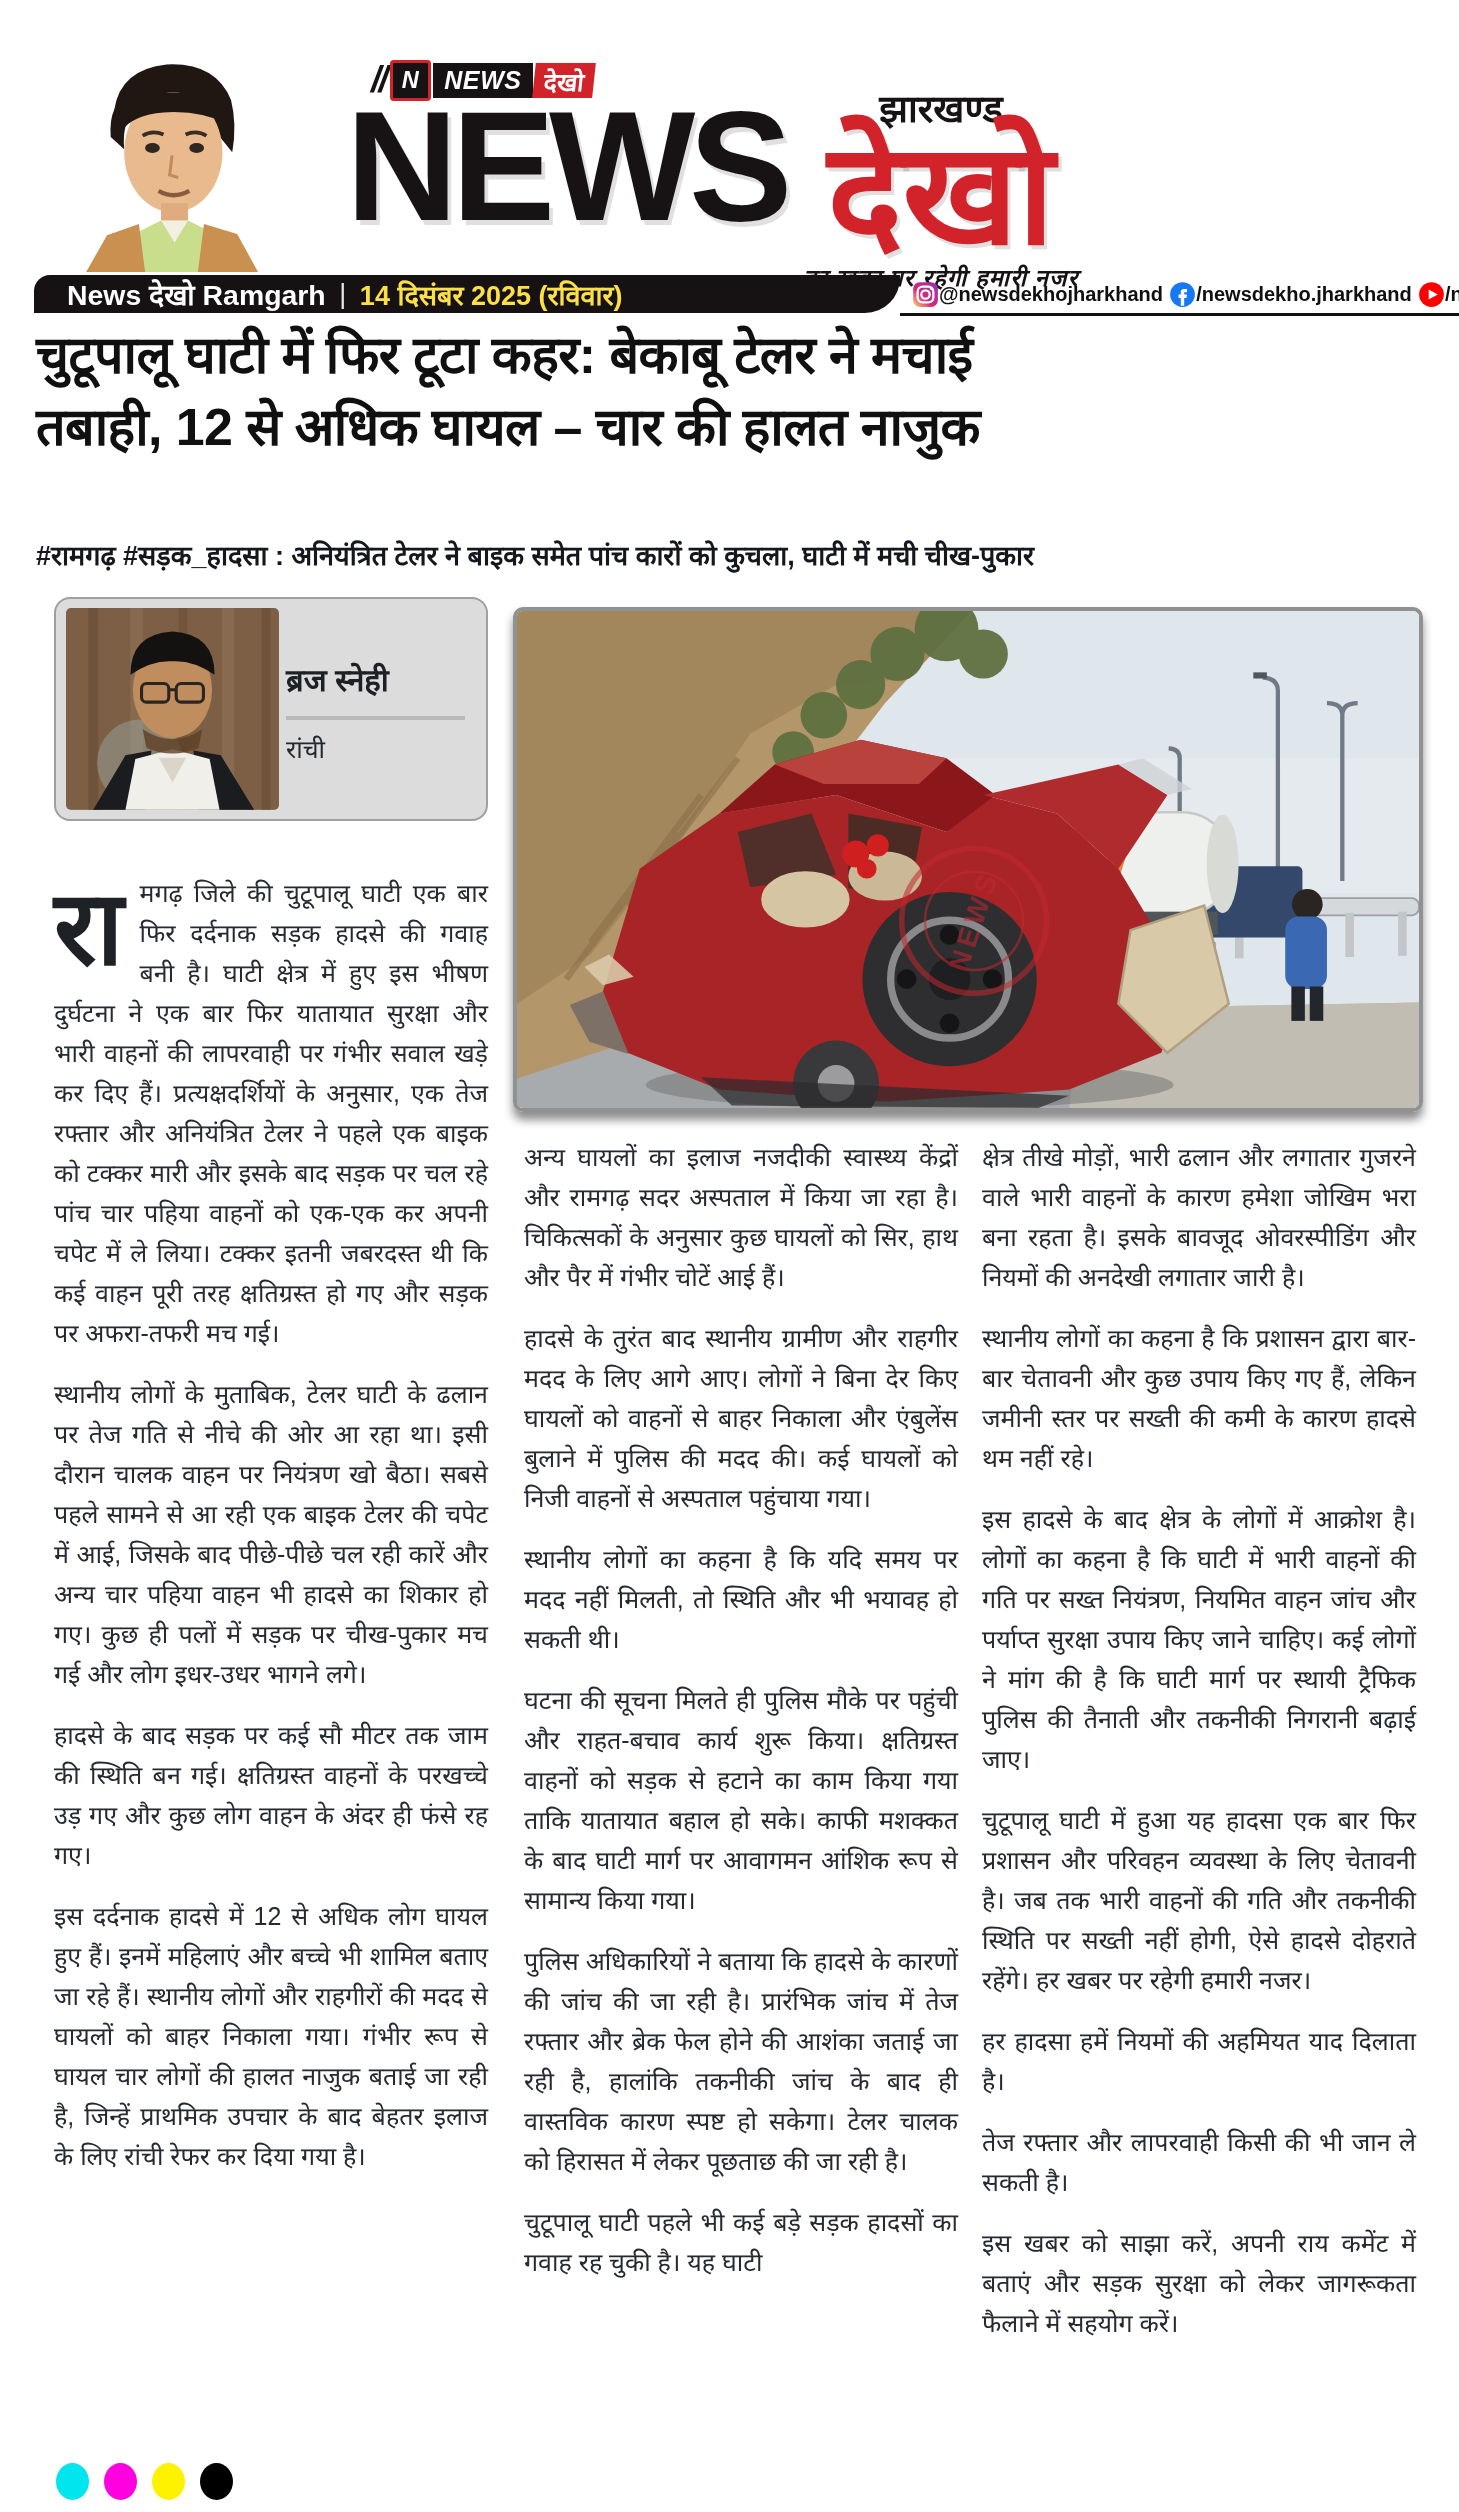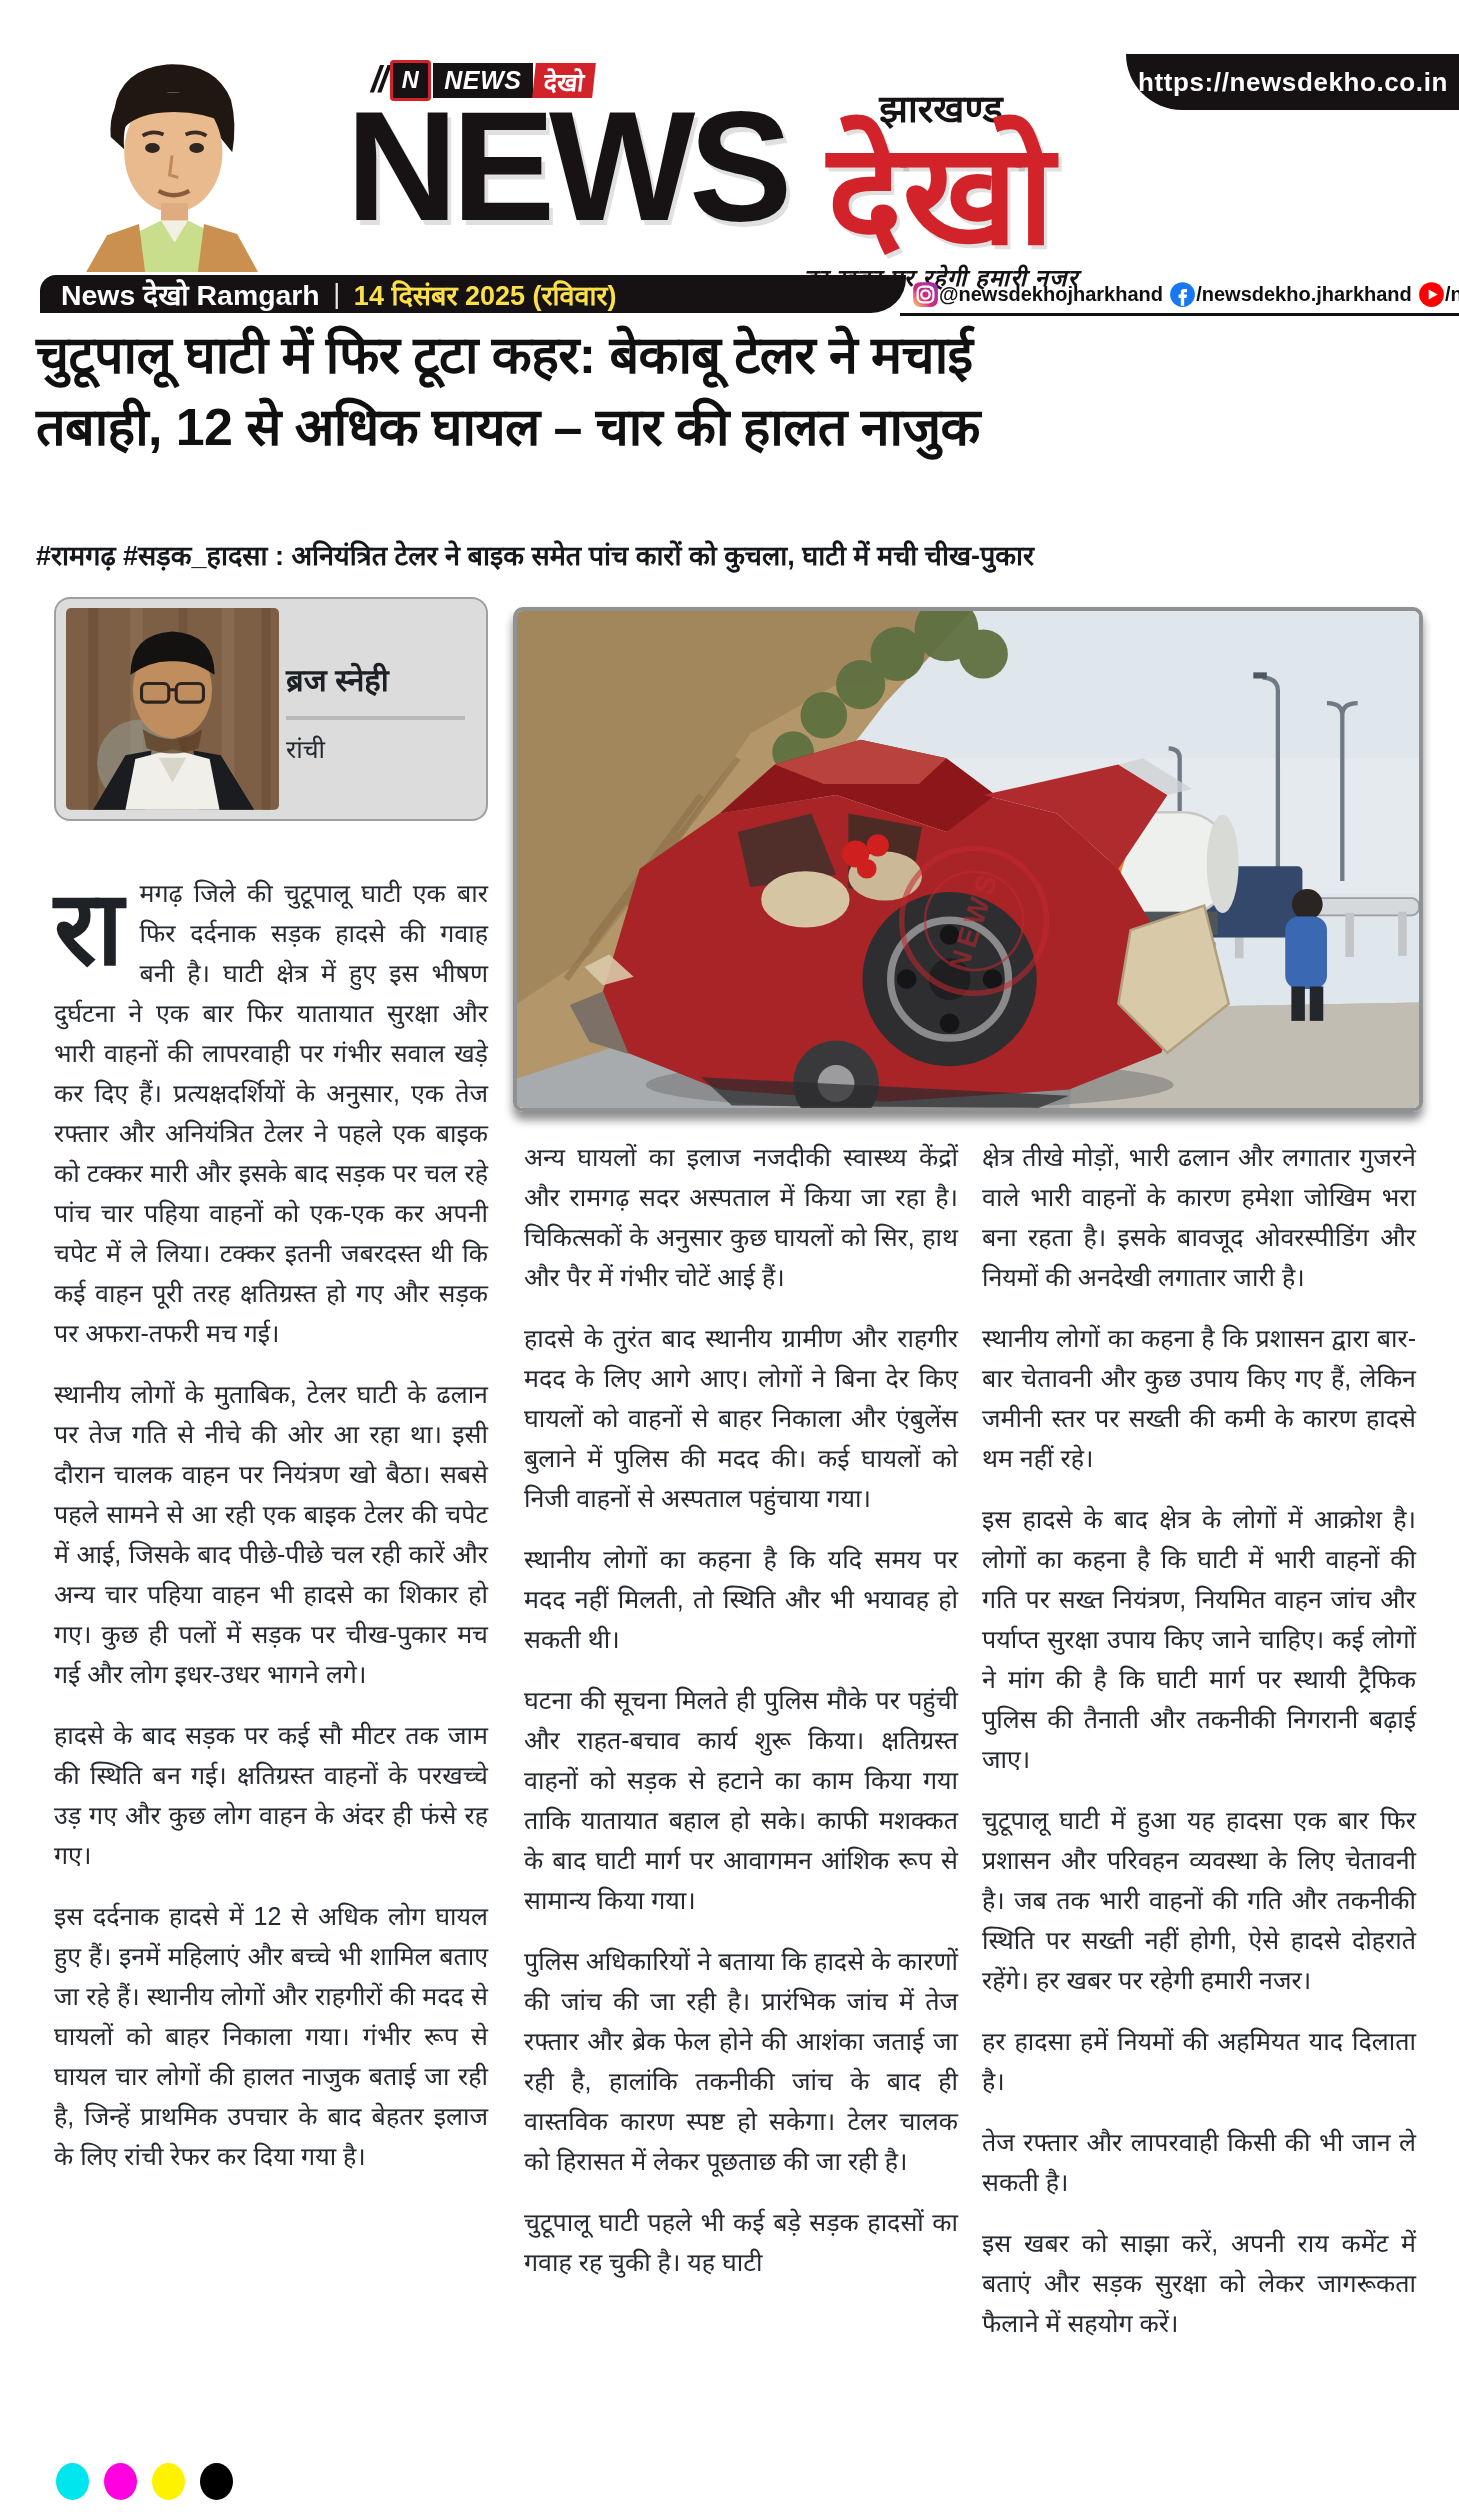--- a/index.html
+++ b/index.html
@@ -23,22 +23,22 @@
     font-size:25px;font-weight:bold;transform:skewX(-6deg);margin-left:1.2px;}
   .logo-main{position:absolute;left:0;top:40px;display:flex;align-items:flex-start;}
   .big-news{font-size:155px;line-height:155px;font-weight:900;letter-spacing:-6.2px;color:#171314;
     text-shadow:3.7px 5px 0 rgba(0,0,0,0.12);}
   .dekho-block{margin-left:17.3px;display:flex;flex-direction:column;align-items:center;}
   .region{font-size:38px;font-weight:bold;color:#171314;line-height:40px;}
   .big-dekho{font-size:141px;line-height:131px;font-weight:bold;color:#d2232a;
     text-shadow:3.1px 4.3px 0 rgba(0,0,0,0.12);}
   .tagline{font-size:23.5px;font-weight:bold;font-style:italic;color:#171314;letter-spacing:1.2px;margin-top:1.2px;}
 
-  .date-bar{position:absolute;left:40px;top:275px;width:866px;height:38px;background:#161213;
-    border-radius:16px 0 35px 0;display:flex;align-items:center;padding-left:21px;box-sizing:border-box;}
+  .date-bar{position:absolute;left:34px;top:275px;width:866px;height:38px;background:#161213;
+    border-radius:16px 0 35px 0;display:flex;align-items:center;padding-left:33px;box-sizing:border-box;}
   .date-bar .ed{color:#fff;font-size:28.4px;font-weight:bold;}
   .date-bar .sep{color:#e8e8e8;font-size:27px;font-weight:300;margin:0 13.6px;}
   .date-bar .dt{color:#fde047;font-size:27px;font-weight:bold;}
 
   .social-row{position:absolute;left:912px;top:278px;width:547px;height:32px;display:flex;
     align-items:center;gap:6.2px;}
   .social-item{display:flex;align-items:center;}
   .social-item svg{width:27px;height:27px;display:block;}
   .social-item span{font-size:20px;font-weight:bold;color:#101010;white-space:nowrap;}
   .social-line{position:absolute;left:900px;top:313px;width:560px;height:3.1px;background:#111;}
@@ -94,23 +94,20 @@
       <path d="M194,170 L190,202 L204,206" stroke="#c08a5e" stroke-width="5" fill="none"></path>
       <path d="M172,228 Q196,242 222,228" stroke="#8a5a3c" stroke-width="7" fill="none"></path>
       <rect x="176" y="248" width="44" height="36" fill="#dfab7f"></rect>
       <path d="M118,360 L128,300 L176,276 L220,276 L268,300 L278,360 Z" fill="#c9de8d"></path>
       <path d="M176,276 L198,312 L220,276 Z" fill="#f3efe2"></path>
       <path d="M54,360 L88,300 L140,282 L150,360 Z" fill="#c9904f"></path>
       <path d="M246,282 L300,298 L334,360 L236,360 Z" fill="#c9904f"></path>
     </svg>
   </div>
 
-  <div class="url-badge">
-    <span>https://newsdekho.co.in</span>
-  </div>
 
   <div class="logo-wrap">
     <div class="logo-badge">
       <span class="lb-slash">//</span>
       <span class="lb-n">N</span>
       <span class="lb-news">NEWS</span>
       <span class="lb-dekho">देखो</span>
     </div>
     <div class="logo-main">
       <span class="big-news">NEWS</span>

